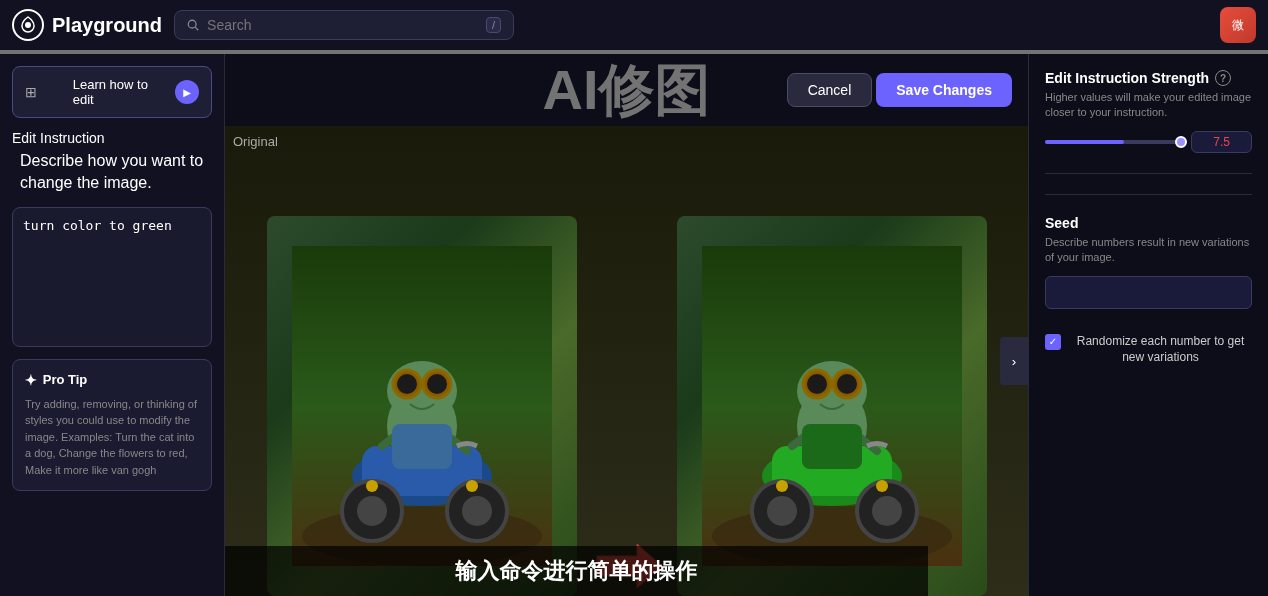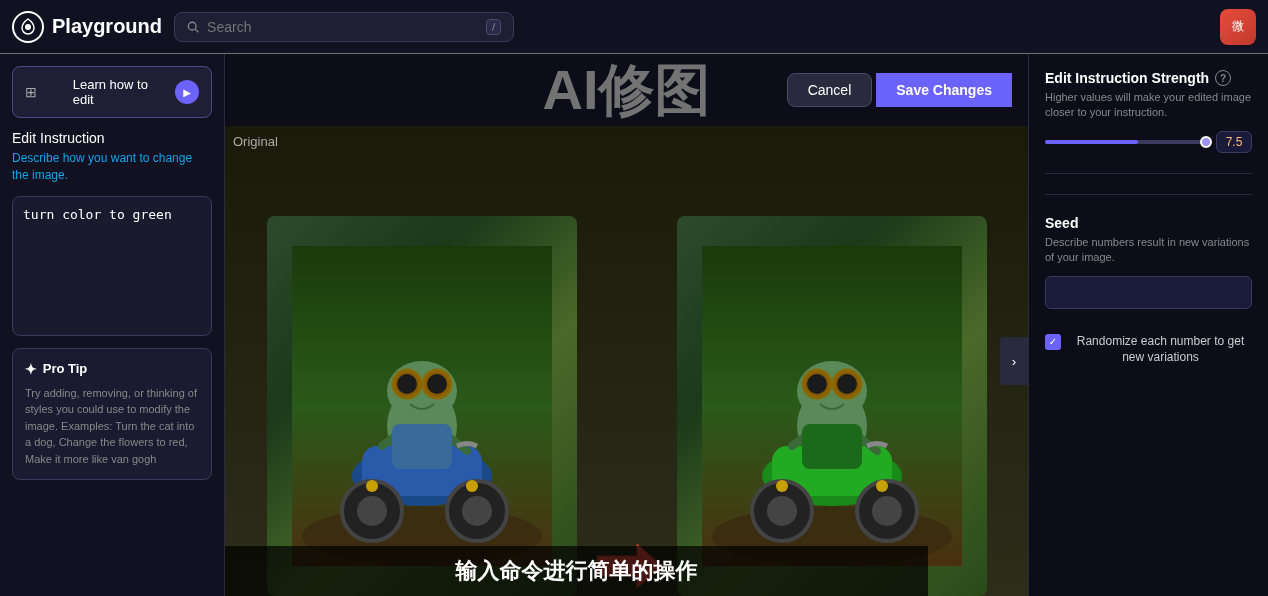--- a/index.html
+++ b/index.html
@@ -15,21 +15,21 @@
     }
 
     
     .topbar {
       background: #111122;
       height: 54px;
       display: flex;
       align-items: center;
       padding: 0 12px;
       gap: 12px;
-      border-bottom: 1px solid #737373;
+      border-bottom: 4px solid #737373;
       flex-shrink: 0;
     }
     .logo-area {
       display: flex;
       align-items: center;
       gap: 8px;
     }
     .logo-icon {
       width: 32px;
       height: 32px;
@@ -133,24 +133,25 @@
       justify-content: center;
       font-size: 10px;
     }
 
     .edit-instruction-label {
       font-size: 14px;
       font-weight: 400;
       color: #fff;
     }
     .edit-instruction-desc {
-      font-size: 12px;
-      color: #0ea5e9;
+      font-size: 16px;
+      color: #ffffff;
       margin-top: 4px;
       line-height: 1.4;
+      margin-left: 8px;
     }
 
     .instruction-textarea {
       background: #1a1a2e;
       border: 1px solid #3a3a5e;
       border-radius: 8px;
       padding: 10px;
       color: #fff;
       font-size: 13px;
       resize: none;
@@ -225,21 +226,21 @@
       border-radius: 8px;
       padding: 8px 20px;
       color: #fff;
       font-size: 14px;
       cursor: pointer;
     }
 
     .save-btn {
       background: #6c63ff;
       border: none;
-      border-radius: 0;
+      border-radius: 8px;
       padding: 8px 20px;
       color: #fff;
       font-size: 14px;
       cursor: pointer;
       font-weight: 600;
     }
 
     .image-area {
       flex: 1;
       position: relative;
@@ -406,23 +407,23 @@
       height: 12px;
       background: #9c8fff;
       border-radius: 50%;
       border: 2px solid #fff;
     }
 
     .slider-value {
       background: #1a1a3a;
       border: 1px solid #3a3a5e;
       border-radius: 6px;
-      padding: 3px 8px;
+      padding: 3px 21px;
       font-size: 12px;
-      color: #fdba74;
+      color: #ef4444;
       min-width: 36px;
       text-align: center;
     }
 
     .seed-input {
       width: 100%;
       background: #1a1a3a;
       border: 1px solid #3a3a5e;
       border-radius: 6px;
       padding: 8px 10px;

